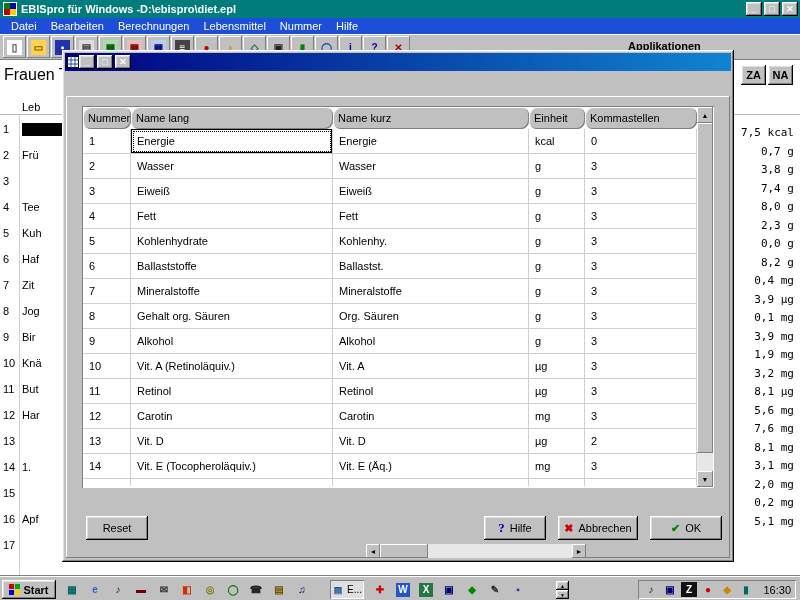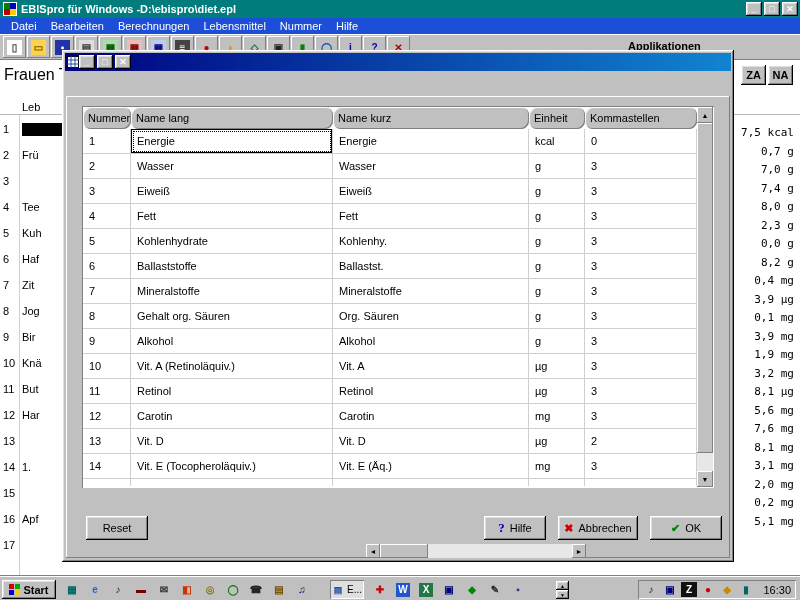--- a/index.html
+++ b/index.html
@@ -277,21 +277,21 @@
       <div class="doc-row">
         <span class="nr">17</span>
         <span class="doc-name"></span>
       </div>
     </div>
 
   <div class="abs" id="doc-values">
 
   <div class="val">7,5 kcal</div>
       <div class="val">0,7 g</div>
-      <div class="val">7,0 g</div>
+      <div class="val">3,8 g</div>
       <div class="val">7,4 g</div>
       <div class="val">8,0 g</div>
       <div class="val">2,3 g</div>
       <div class="val">0,0 g</div>
       <div class="val">8,2 g</div>
       <div class="val">0,4 mg</div>
       <div class="val">3,9 µg</div>
       <div class="val">0,1 mg</div>
       <div class="val">3,9 mg</div>
       <div class="val">1,9 mg</div>

